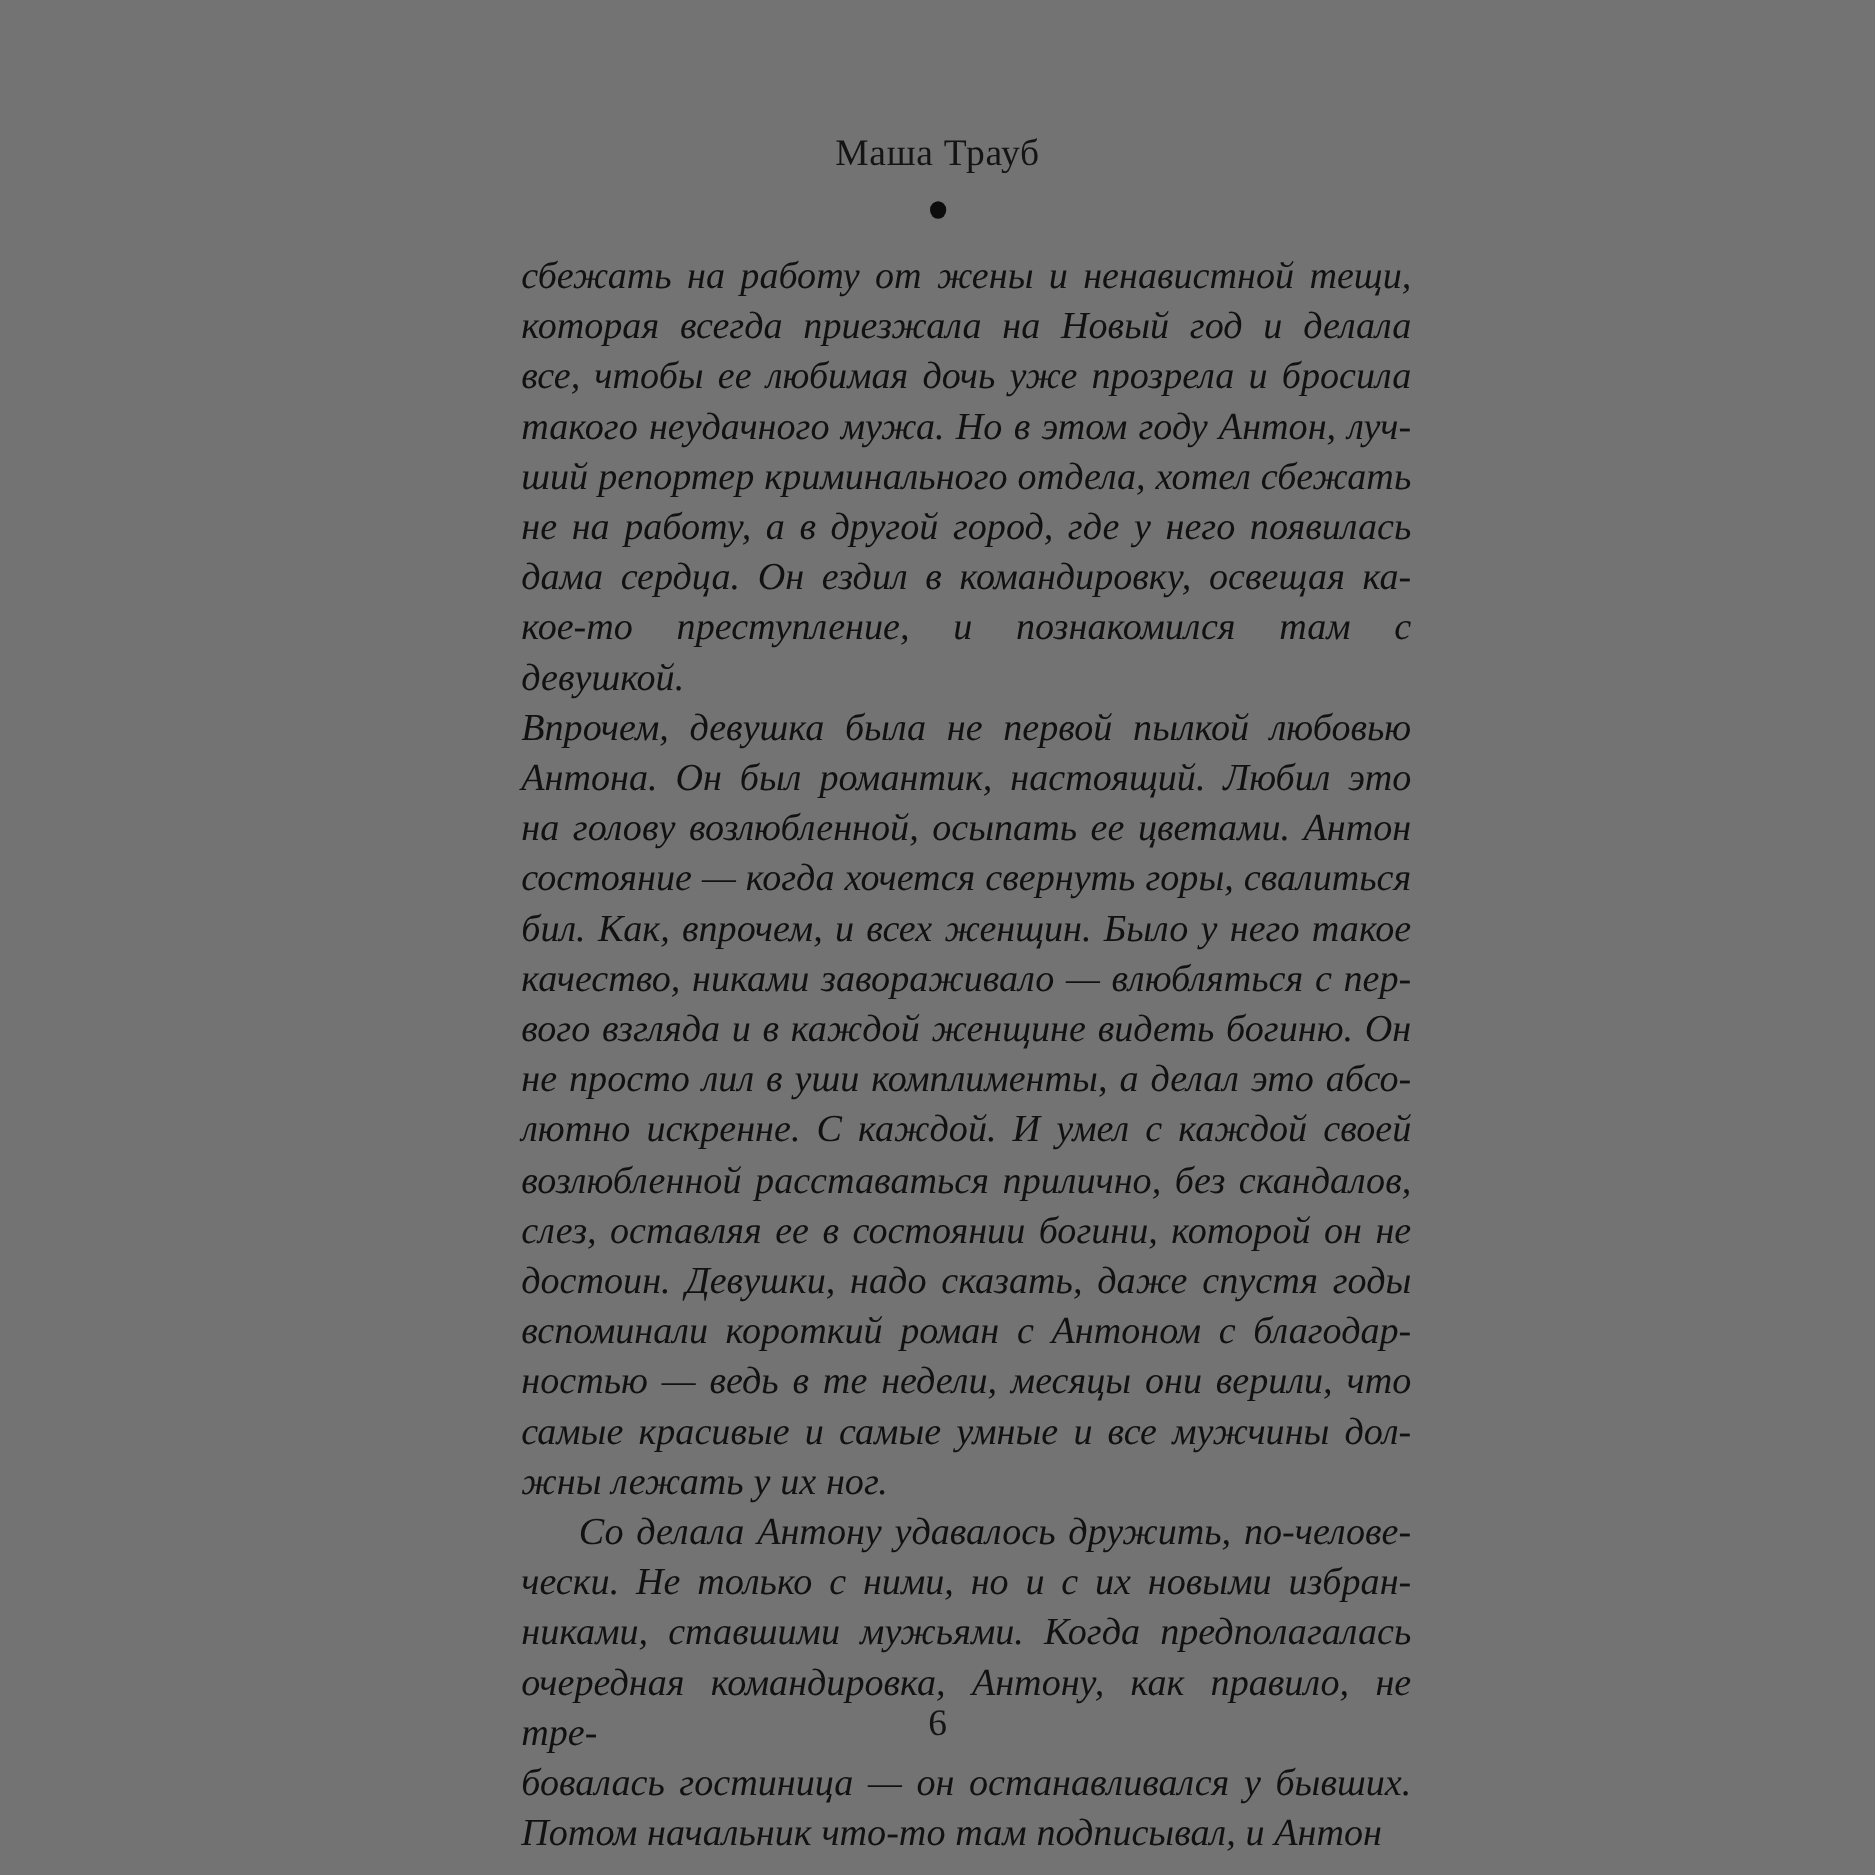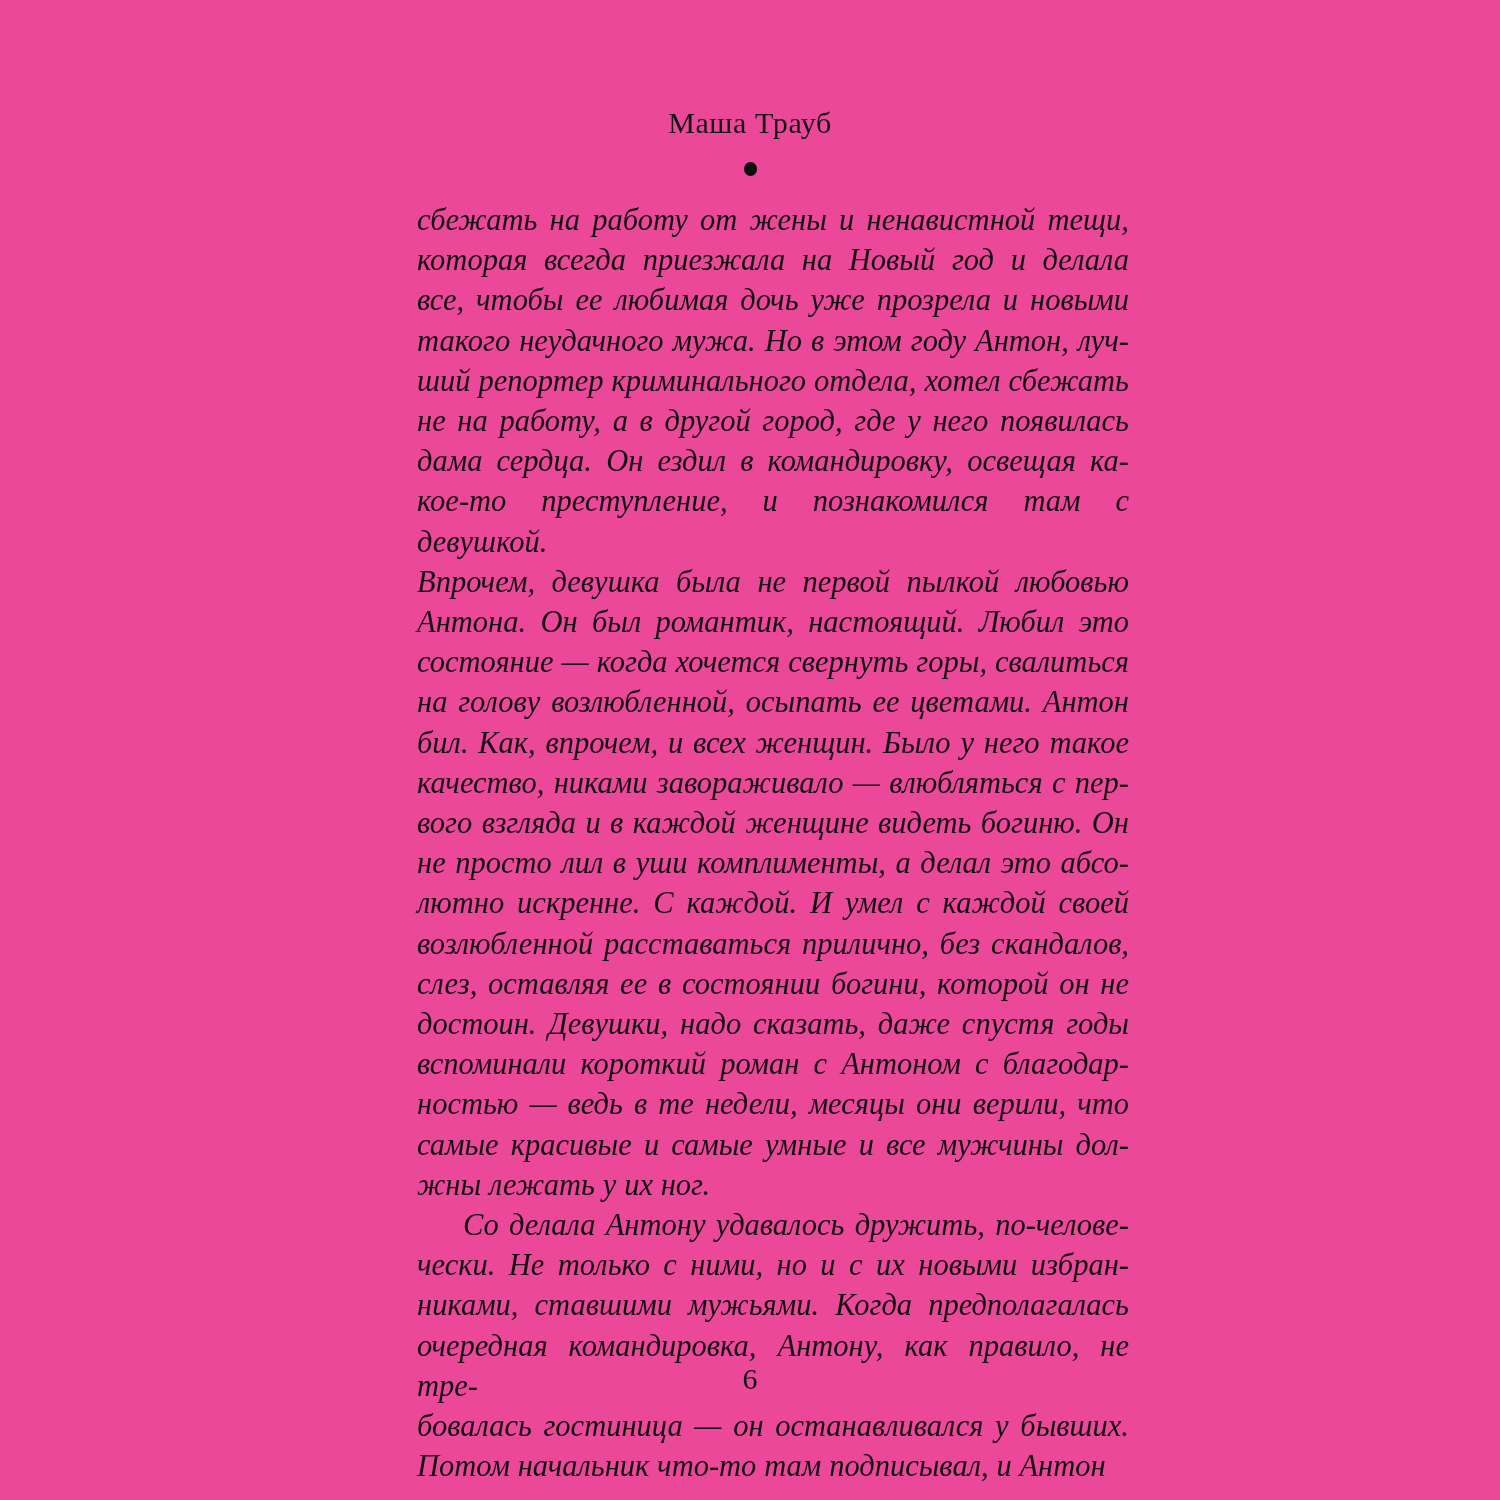--- a/index.html
+++ b/index.html
@@ -6,21 +6,21 @@
   html, body {
     margin: 0;
     padding: 0;
     background: #ffffff;
   }
 
   .page {
     position: relative;
     width: 1500px;
     height: 1500px;
-    background: #ec4899;
+    background: #737373;
     overflow: hidden;
     font-family: "Liberation Serif", "DejaVu Serif", serif;
     color: #111111;
     -webkit-font-smoothing: antialiased;
   }
 
   
   .running-head {
     position: absolute;
     top: 108px;
@@ -113,30 +113,30 @@
   <div class="running-head">Маша Трауб</div>
 
   <div class="ornament">
     <span class="dot"></span>
   </div>
 
   <div class="text-block">
       <p class="para no-stretch">
         <span class="line">сбежать на работу от жены и ненавистной тещи,</span>
         <span class="line">которая всегда приезжала на Новый год и делала</span>
-        <span class="line">все, чтобы ее любимая дочь уже прозрела и новыми</span>
+        <span class="line">все, чтобы ее любимая дочь уже прозрела и бросила</span>
         <span class="line">такого неудачного мужа. Но в этом году Антон, луч-</span>
         <span class="line">ший репортер криминального отдела, хотел сбежать</span>
         <span class="line">не на работу, а в другой город, где у него появилась</span>
         <span class="line">дама сердца. Он ездил в командировку, освещая ка-</span>
         <span class="line">кое-то преступление, и познакомился там с девушкой.</span>
         <span class="line">Впрочем, девушка была не первой пылкой любовью</span>
         <span class="line">Антона. Он был романтик, настоящий. Любил это</span>
+        <span class="line">на голову возлюбленной, осыпать ее цветами. Антон</span>
         <span class="line">состояние — когда хочется свернуть горы, свалиться</span>
-        <span class="line">на голову возлюбленной, осыпать ее цветами. Антон</span>
         <span class="line">бил. Как, впрочем, и всех женщин. Было у него такое</span>
         <span class="line">качество, никами завораживало — влюбляться с пер-</span>
         <span class="line">вого взгляда и в каждой женщине видеть богиню. Он</span>
         <span class="line">не просто лил в уши комплименты, а делал это абсо-</span>
         <span class="line">лютно искренне. С каждой. И умел с каждой своей</span>
         <span class="line">возлюбленной расставаться прилично, без скандалов,</span>
         <span class="line">слез, оставляя ее в состоянии богини, которой он не</span>
         <span class="line">достоин. Девушки, надо сказать, даже спустя годы</span>
         <span class="line">вспоминали короткий роман с Антоном с благодар-</span>
         <span class="line">ностью — ведь в те недели, месяцы они верили, что</span>

